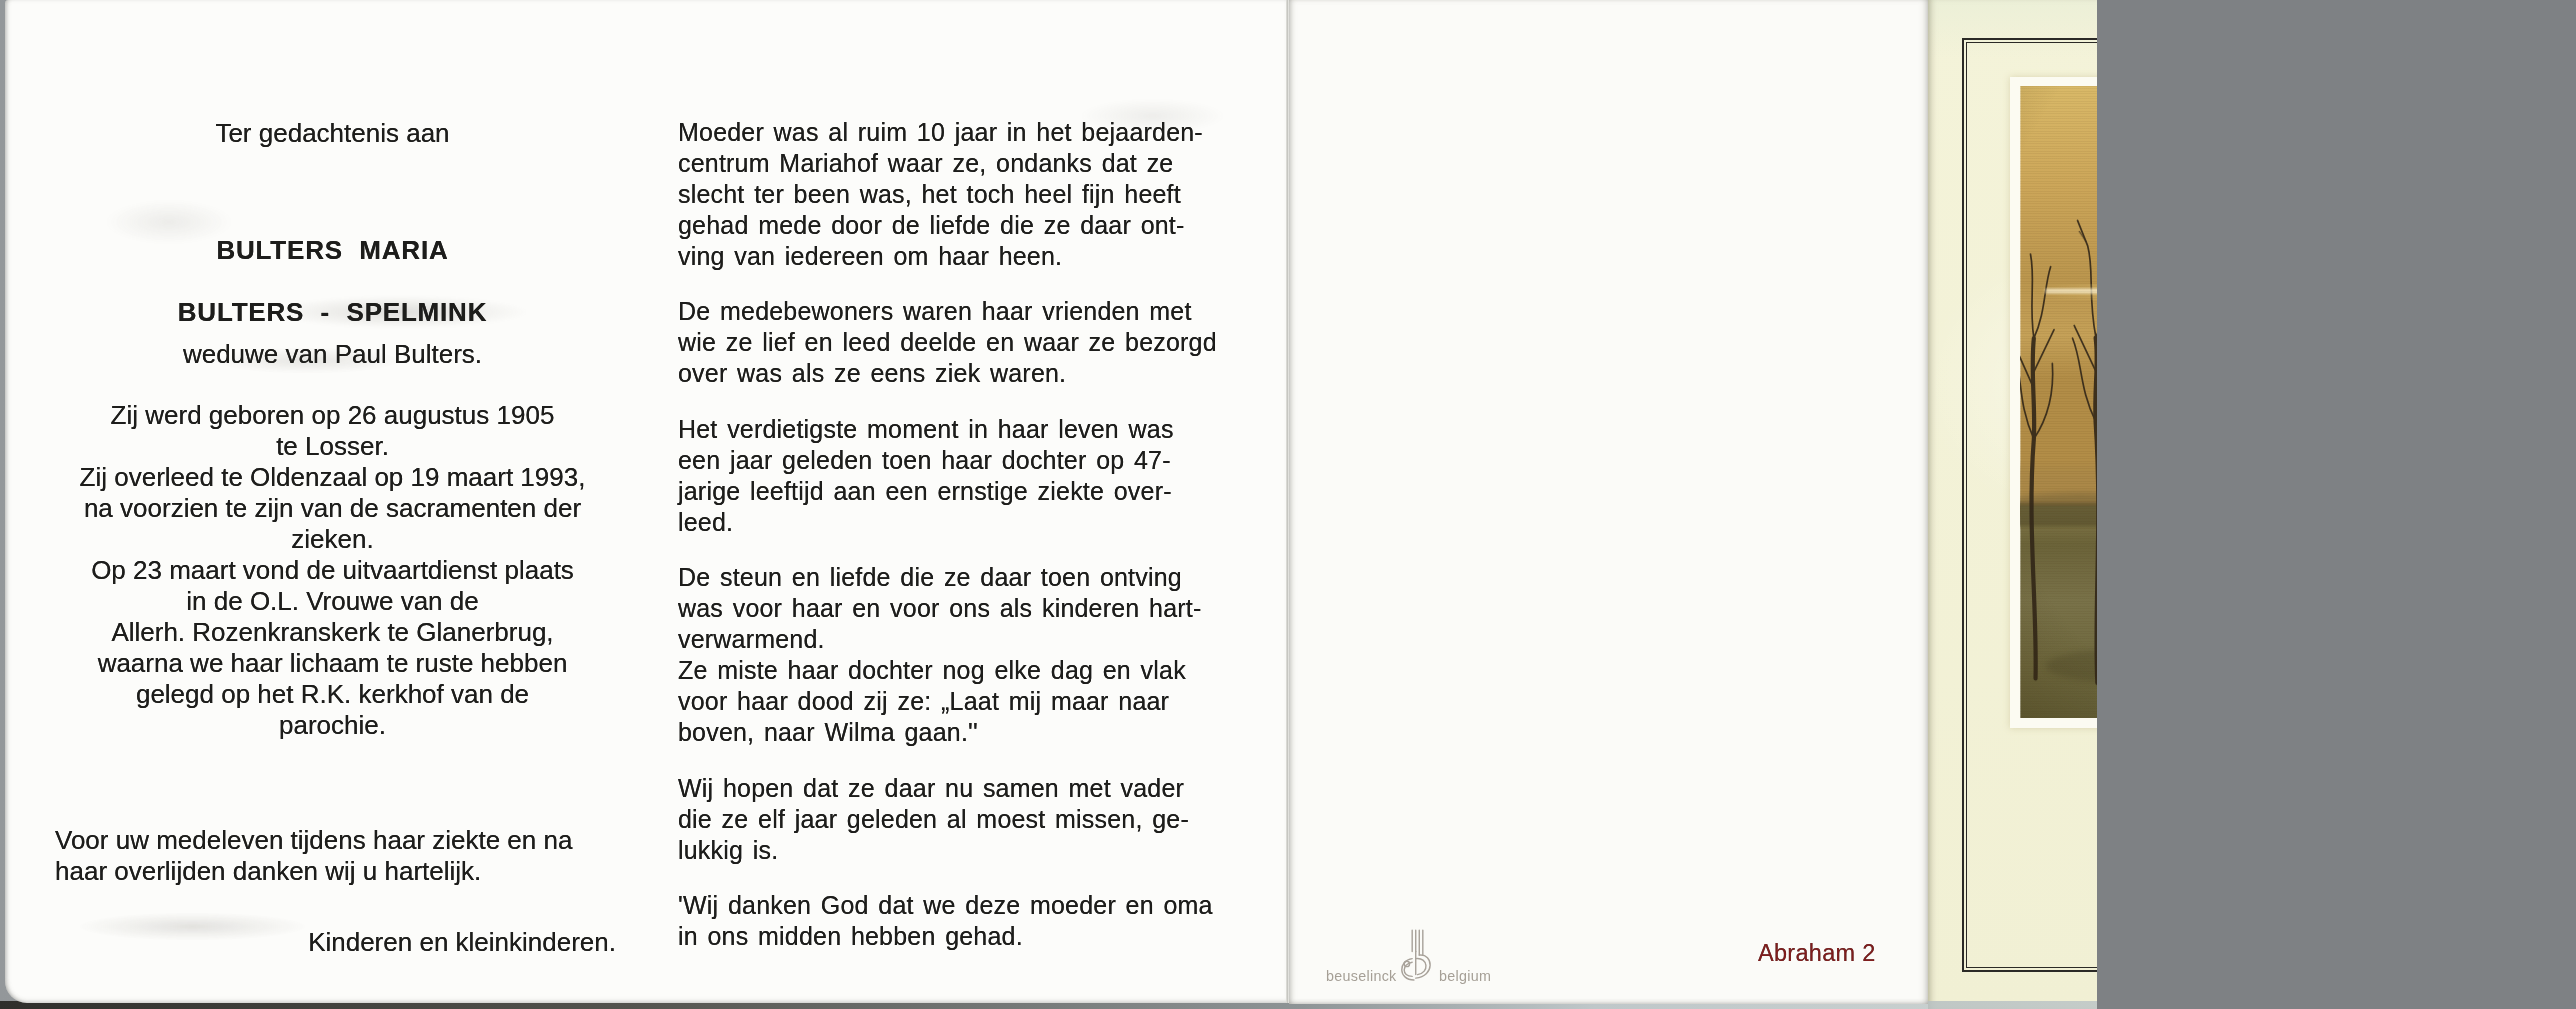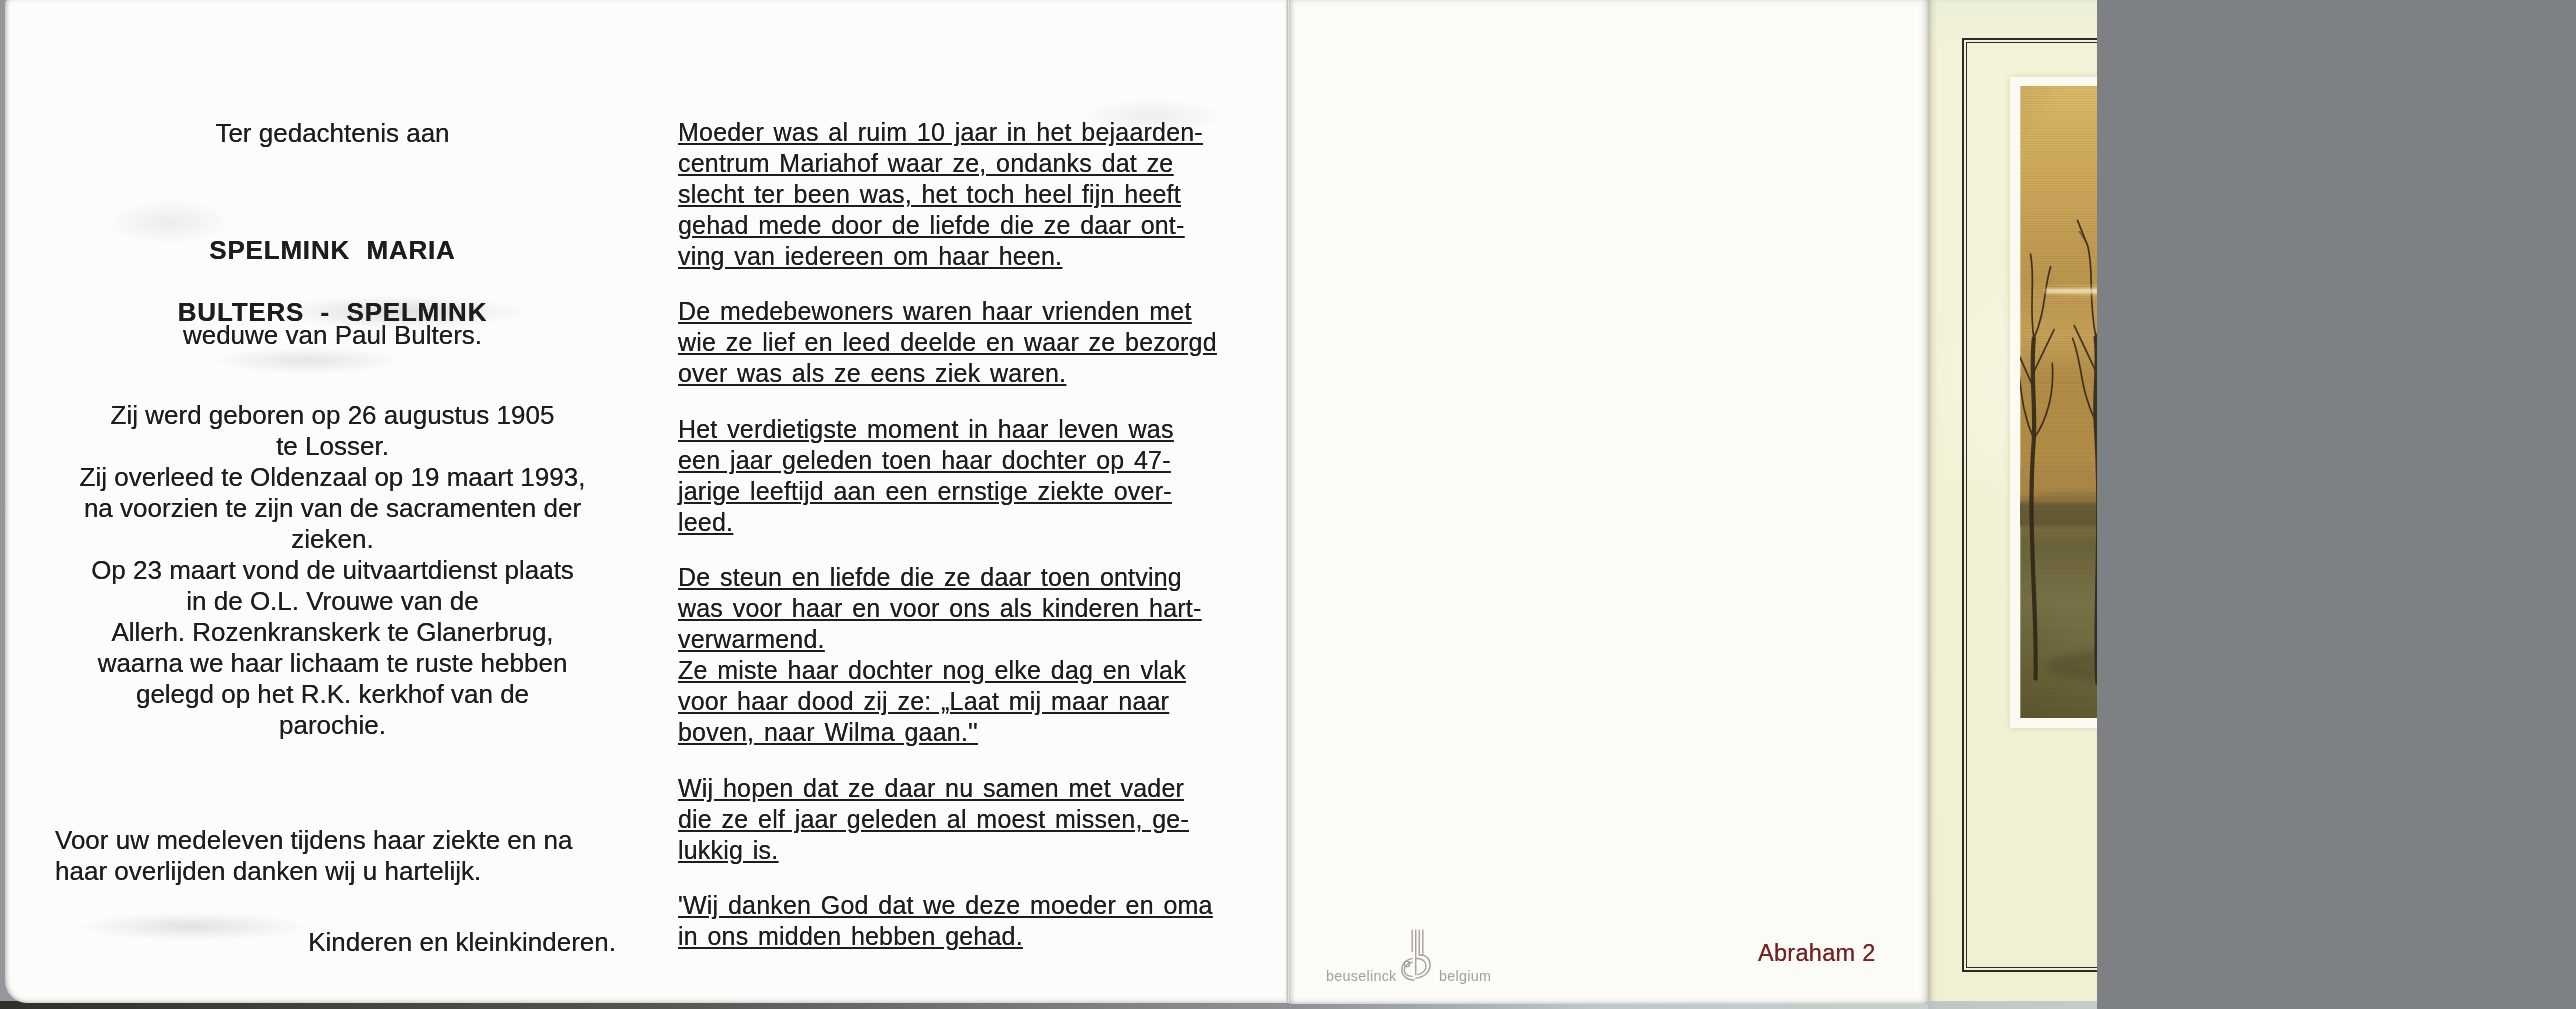--- a/index.html
+++ b/index.html
@@ -18,25 +18,25 @@
   .page-mid{position:absolute;left:1289px;top:0;width:639px;height:1004px;background:#fbfbf8;
     box-shadow:inset 4.2px 0 5.9px -3.4px rgba(120,120,112,.6), inset -5px 0 7.6px -4.2px rgba(110,108,100,.5), inset 0 -3.4px 5px -2.5px rgba(120,120,115,.3);}
   .fold-line{position:absolute;left:1286px;top:0;width:3.4px;height:1003px;
     background:linear-gradient(90deg,#e4e4df,#c6c6c1,#efefeb);}
   
   .col1{position:absolute;left:29px;top:0;width:597px;height:1009px;}
   .col1 .blk{position:absolute;left:0;width:100%;font-size:26px;line-height:31px;
     text-align:center;white-space:pre-line;text-shadow:0 0 0.6px rgba(25,25,23,.9);}
   .blk-header{top:118px;}
   .blk-name{top:204px;font-weight:bold;font-size:25px;letter-spacing:0.8px;word-spacing:8.4px;line-height:31px;}
-  .blk-widow{top:320px;}
+  .blk-widow{top:339px;}
   .blk-life{top:400px;}
   .blk-thanks{top:825px;text-align:left !important;padding-left:21px;width:576px !important;}
   .blk-signature{top:927px;text-align:right !important;padding-right:15px;width:582px !important;}
-  .col2{position:absolute;left:673px;top:0;width:590px;padding-top:117px;text-decoration:underline;}
+  .col2{position:absolute;left:673px;top:0;width:590px;padding-top:117px;}
   .col2 p{margin:0 0 24.4px 0;font-size:25px;line-height:31px;white-space:pre-line;
     letter-spacing:0.2px;word-spacing:2.5px;text-shadow:0 0 0.6px rgba(25,25,23,.9);}
   
   .ghost{position:absolute;filter:blur(0.8px);
     background:radial-gradient(ellipse at center,rgba(122,119,112,.22),rgba(122,119,112,0) 72%);}
   .g1{left:269px;top:296px;width:252px;height:32px;}
   .g2{left:210px;top:348px;width:185px;height:25px;opacity:.8;}
   .g3{left:74px;top:913px;width:227px;height:27px;opacity:.9;}
   .g4{left:101px;top:200px;width:126px;height:44px;opacity:.55;}
   .g5{left:1076px;top:99px;width:143px;height:34px;opacity:.5;}
@@ -77,21 +77,21 @@
   <div class="page-left">
     <div class="ghost g1"></div>
     <div class="ghost g2"></div>
     <div class="ghost g3"></div>
     <div class="ghost g4"></div>
     <div class="ghost g5"></div>
 
     <div class="col1">
       <div class="blk blk-header">Ter gedachtenis aan</div>
       <div class="blk blk-name">
-        <span>SPELMINK MARIA</span><br>
+        <span>BULTERS MARIA</span><br>
         <span>BULTERS - SPELMINK</span>
       </div>
       <div class="blk blk-widow">weduwe van Paul Bulters.</div>
       <div class="blk blk-life">Zij werd geboren op 26 augustus 1905
 te Losser.
 Zij overleed te Oldenzaal op 19 maart 1993,
 na voorzien te zijn van de sacramenten der
 zieken.
 Op 23 maart vond de uitvaartdienst plaats
 in de O.L. Vrouwe van de

